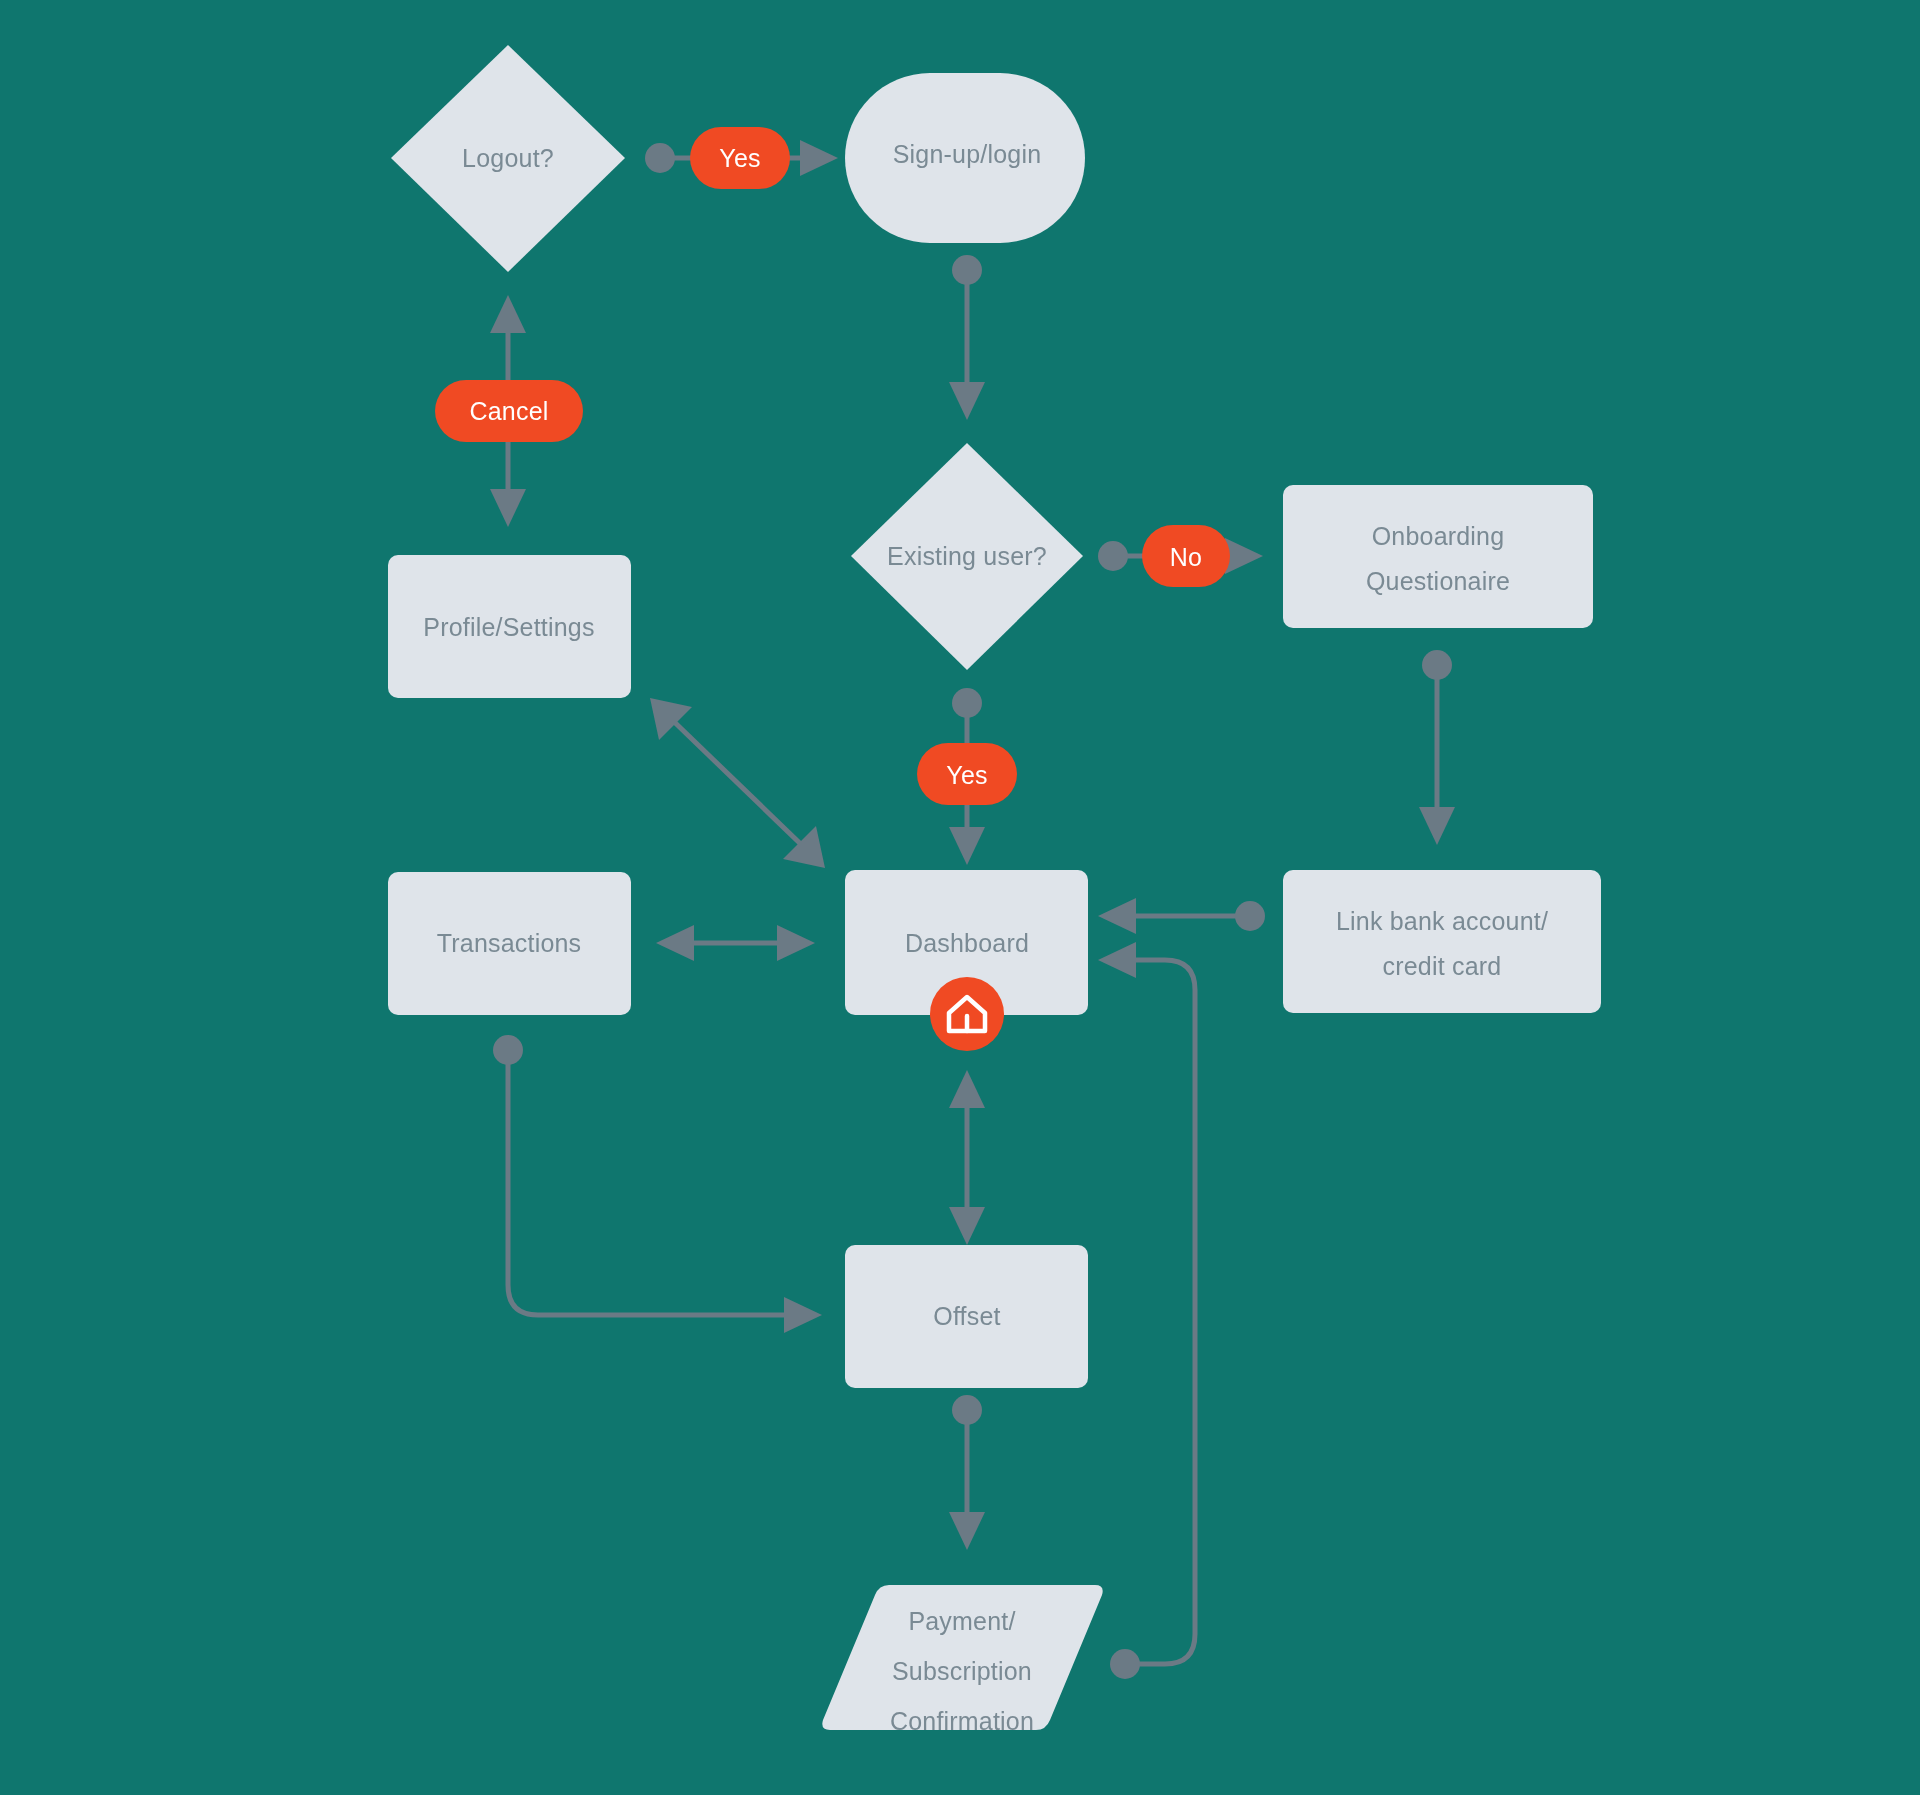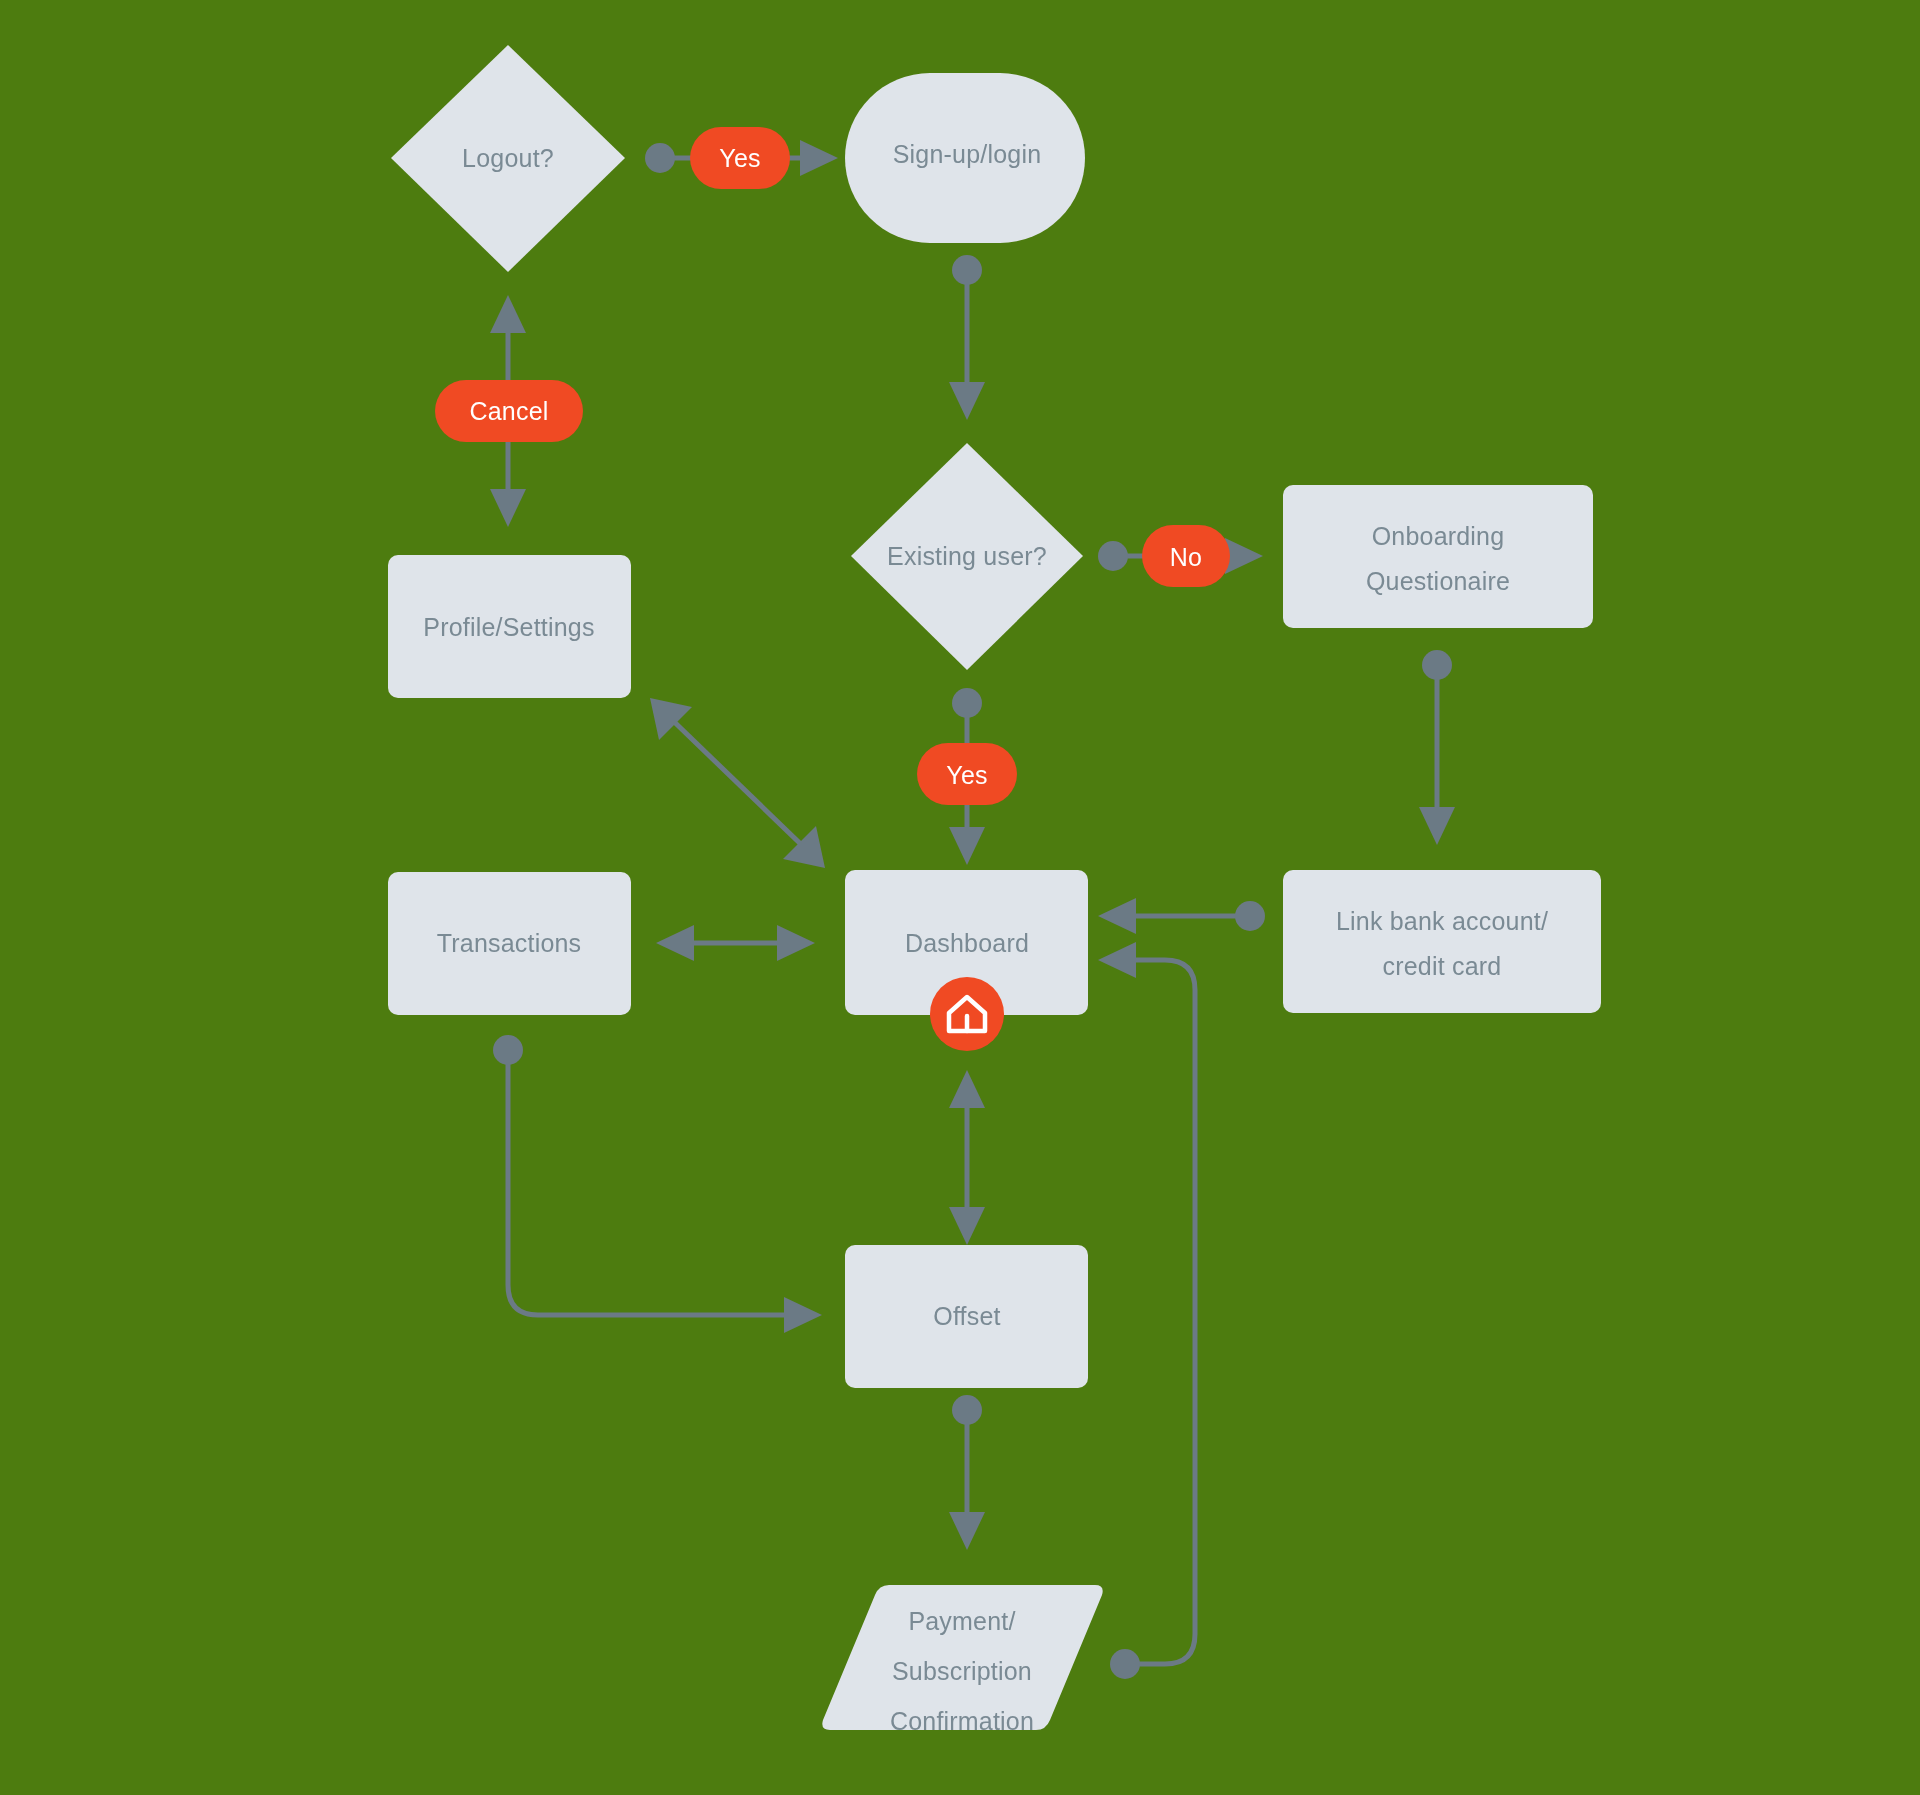--- a/index.html
+++ b/index.html
@@ -10,21 +10,21 @@
   body {
     width: 1920px;
     height: 1795px;
     font-family: "Liberation Sans", sans-serif;
     overflow: hidden;
   }
   #canvas {
     position: relative;
     width: 1920px;
     height: 1795px;
-    background: #4d7c0f;
+    background: #0f766e;
   }
   svg#flow {
     position: absolute;
     left: 0;
     top: 0;
     width: 1920px;
     height: 1795px;
   }
   .node-label {
     fill: #7a8a94;

